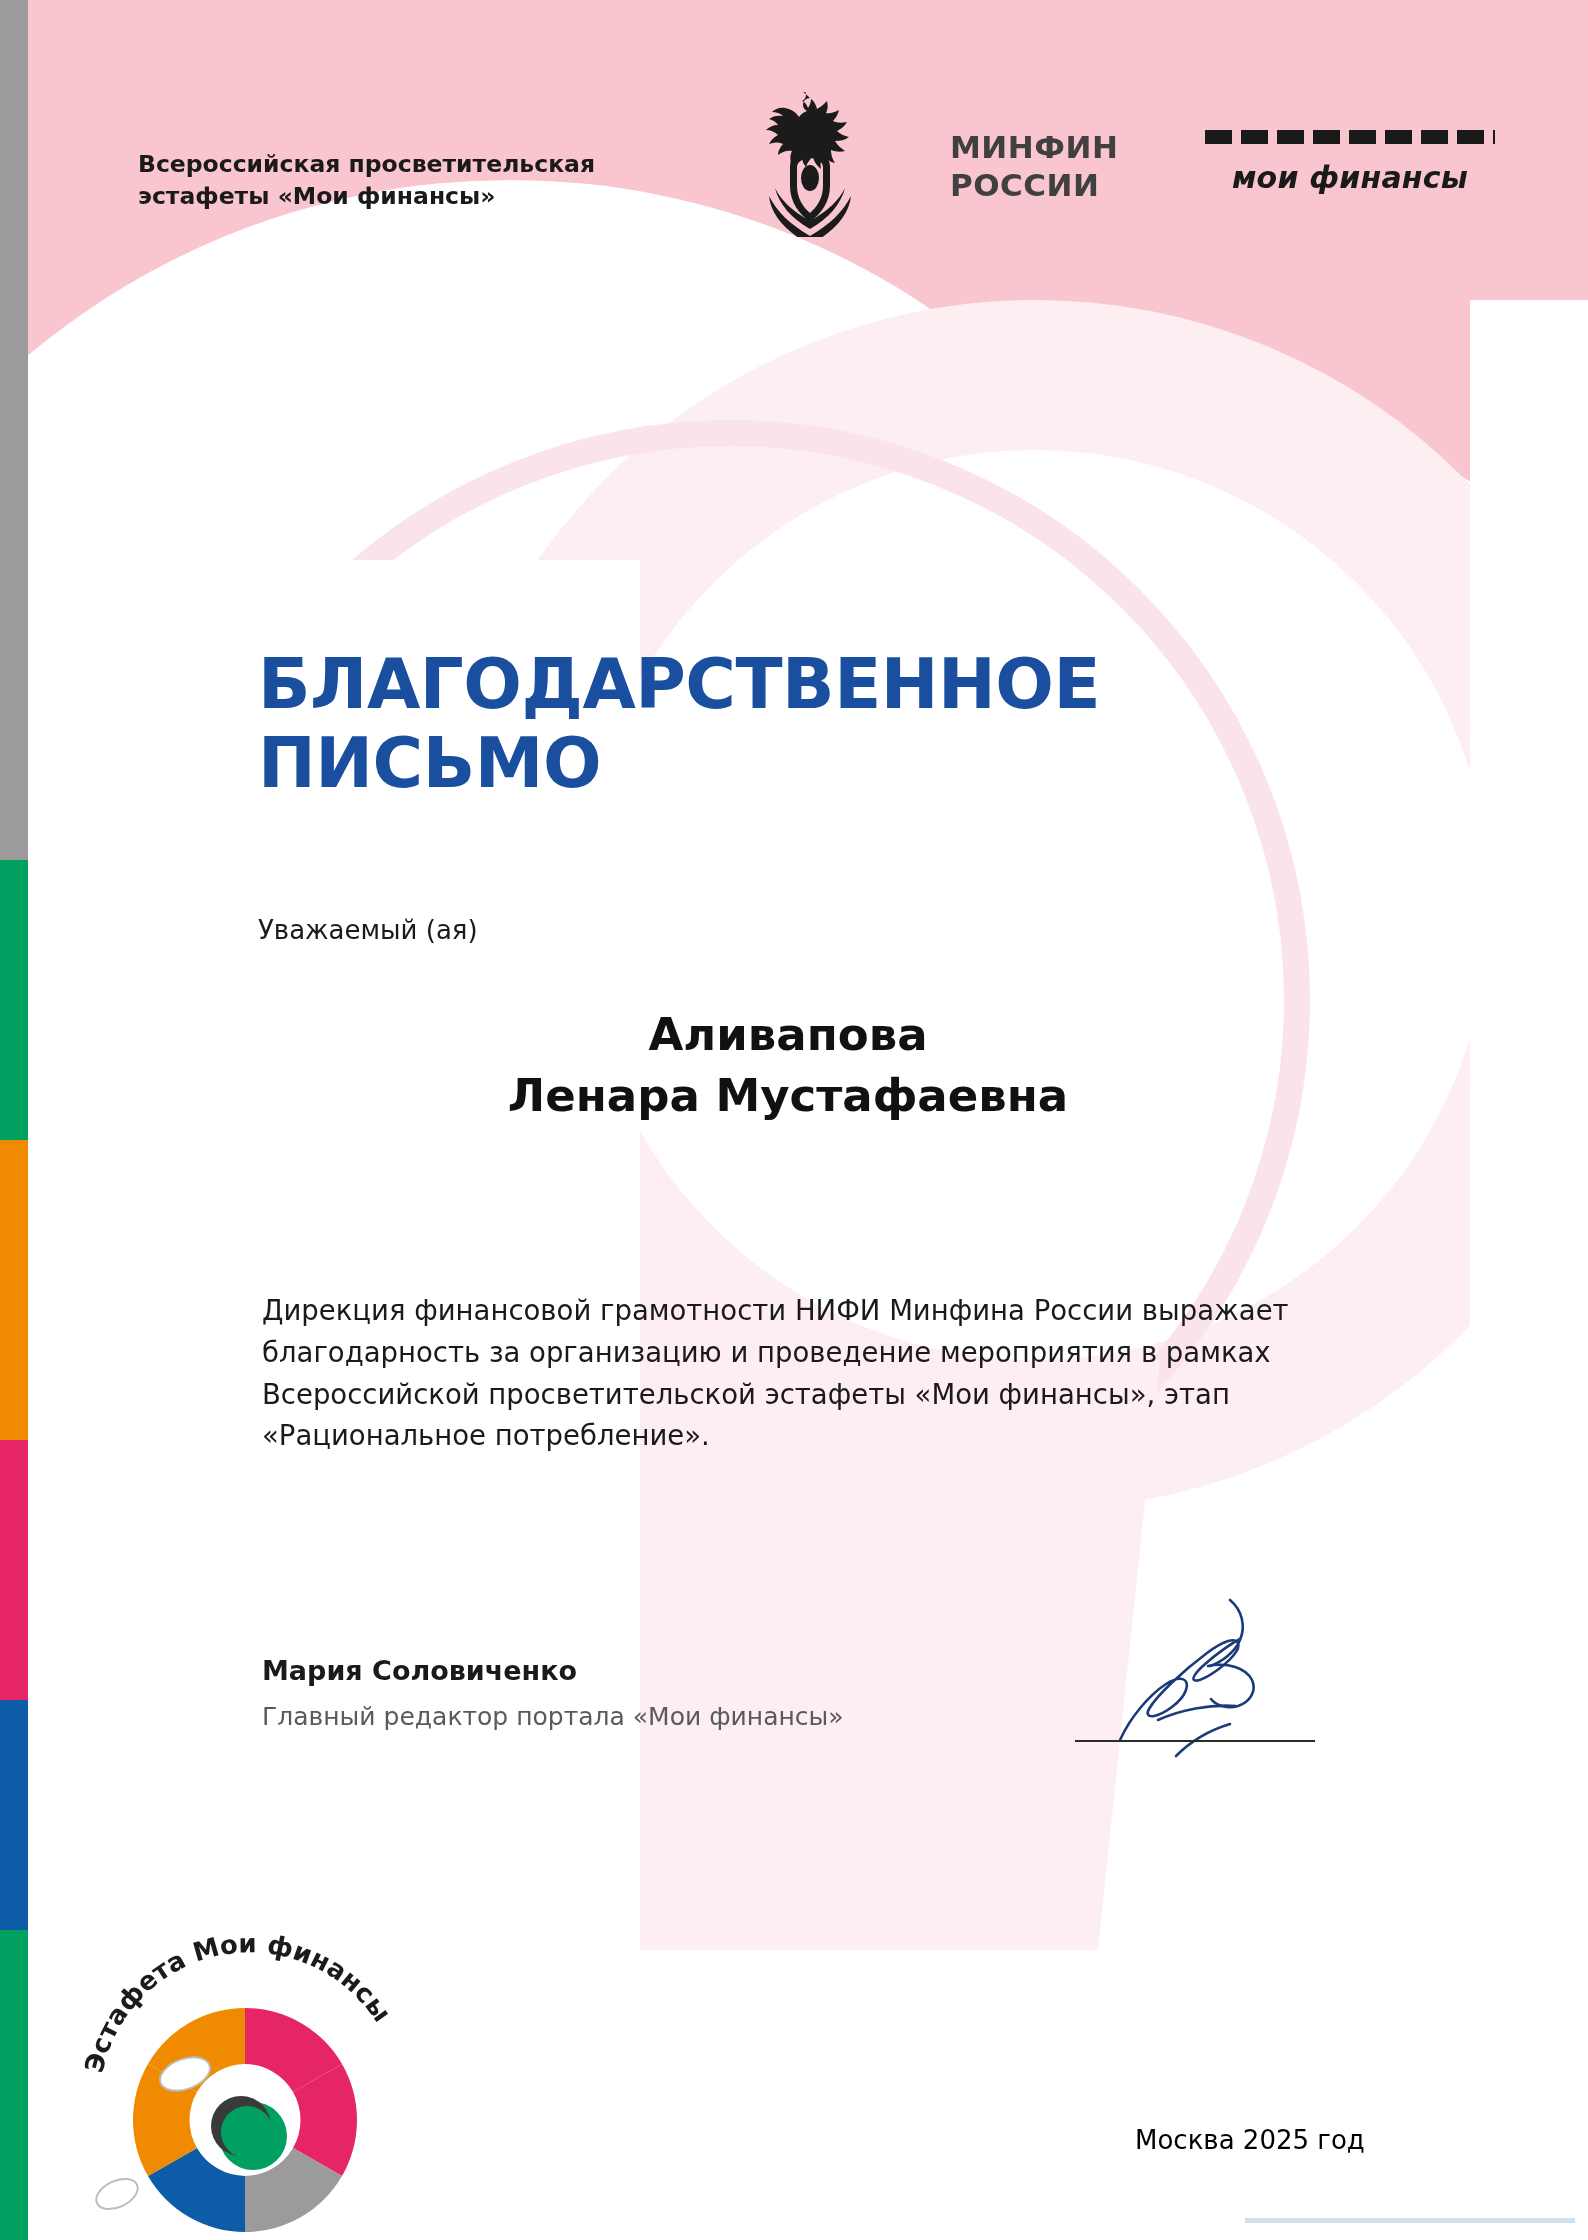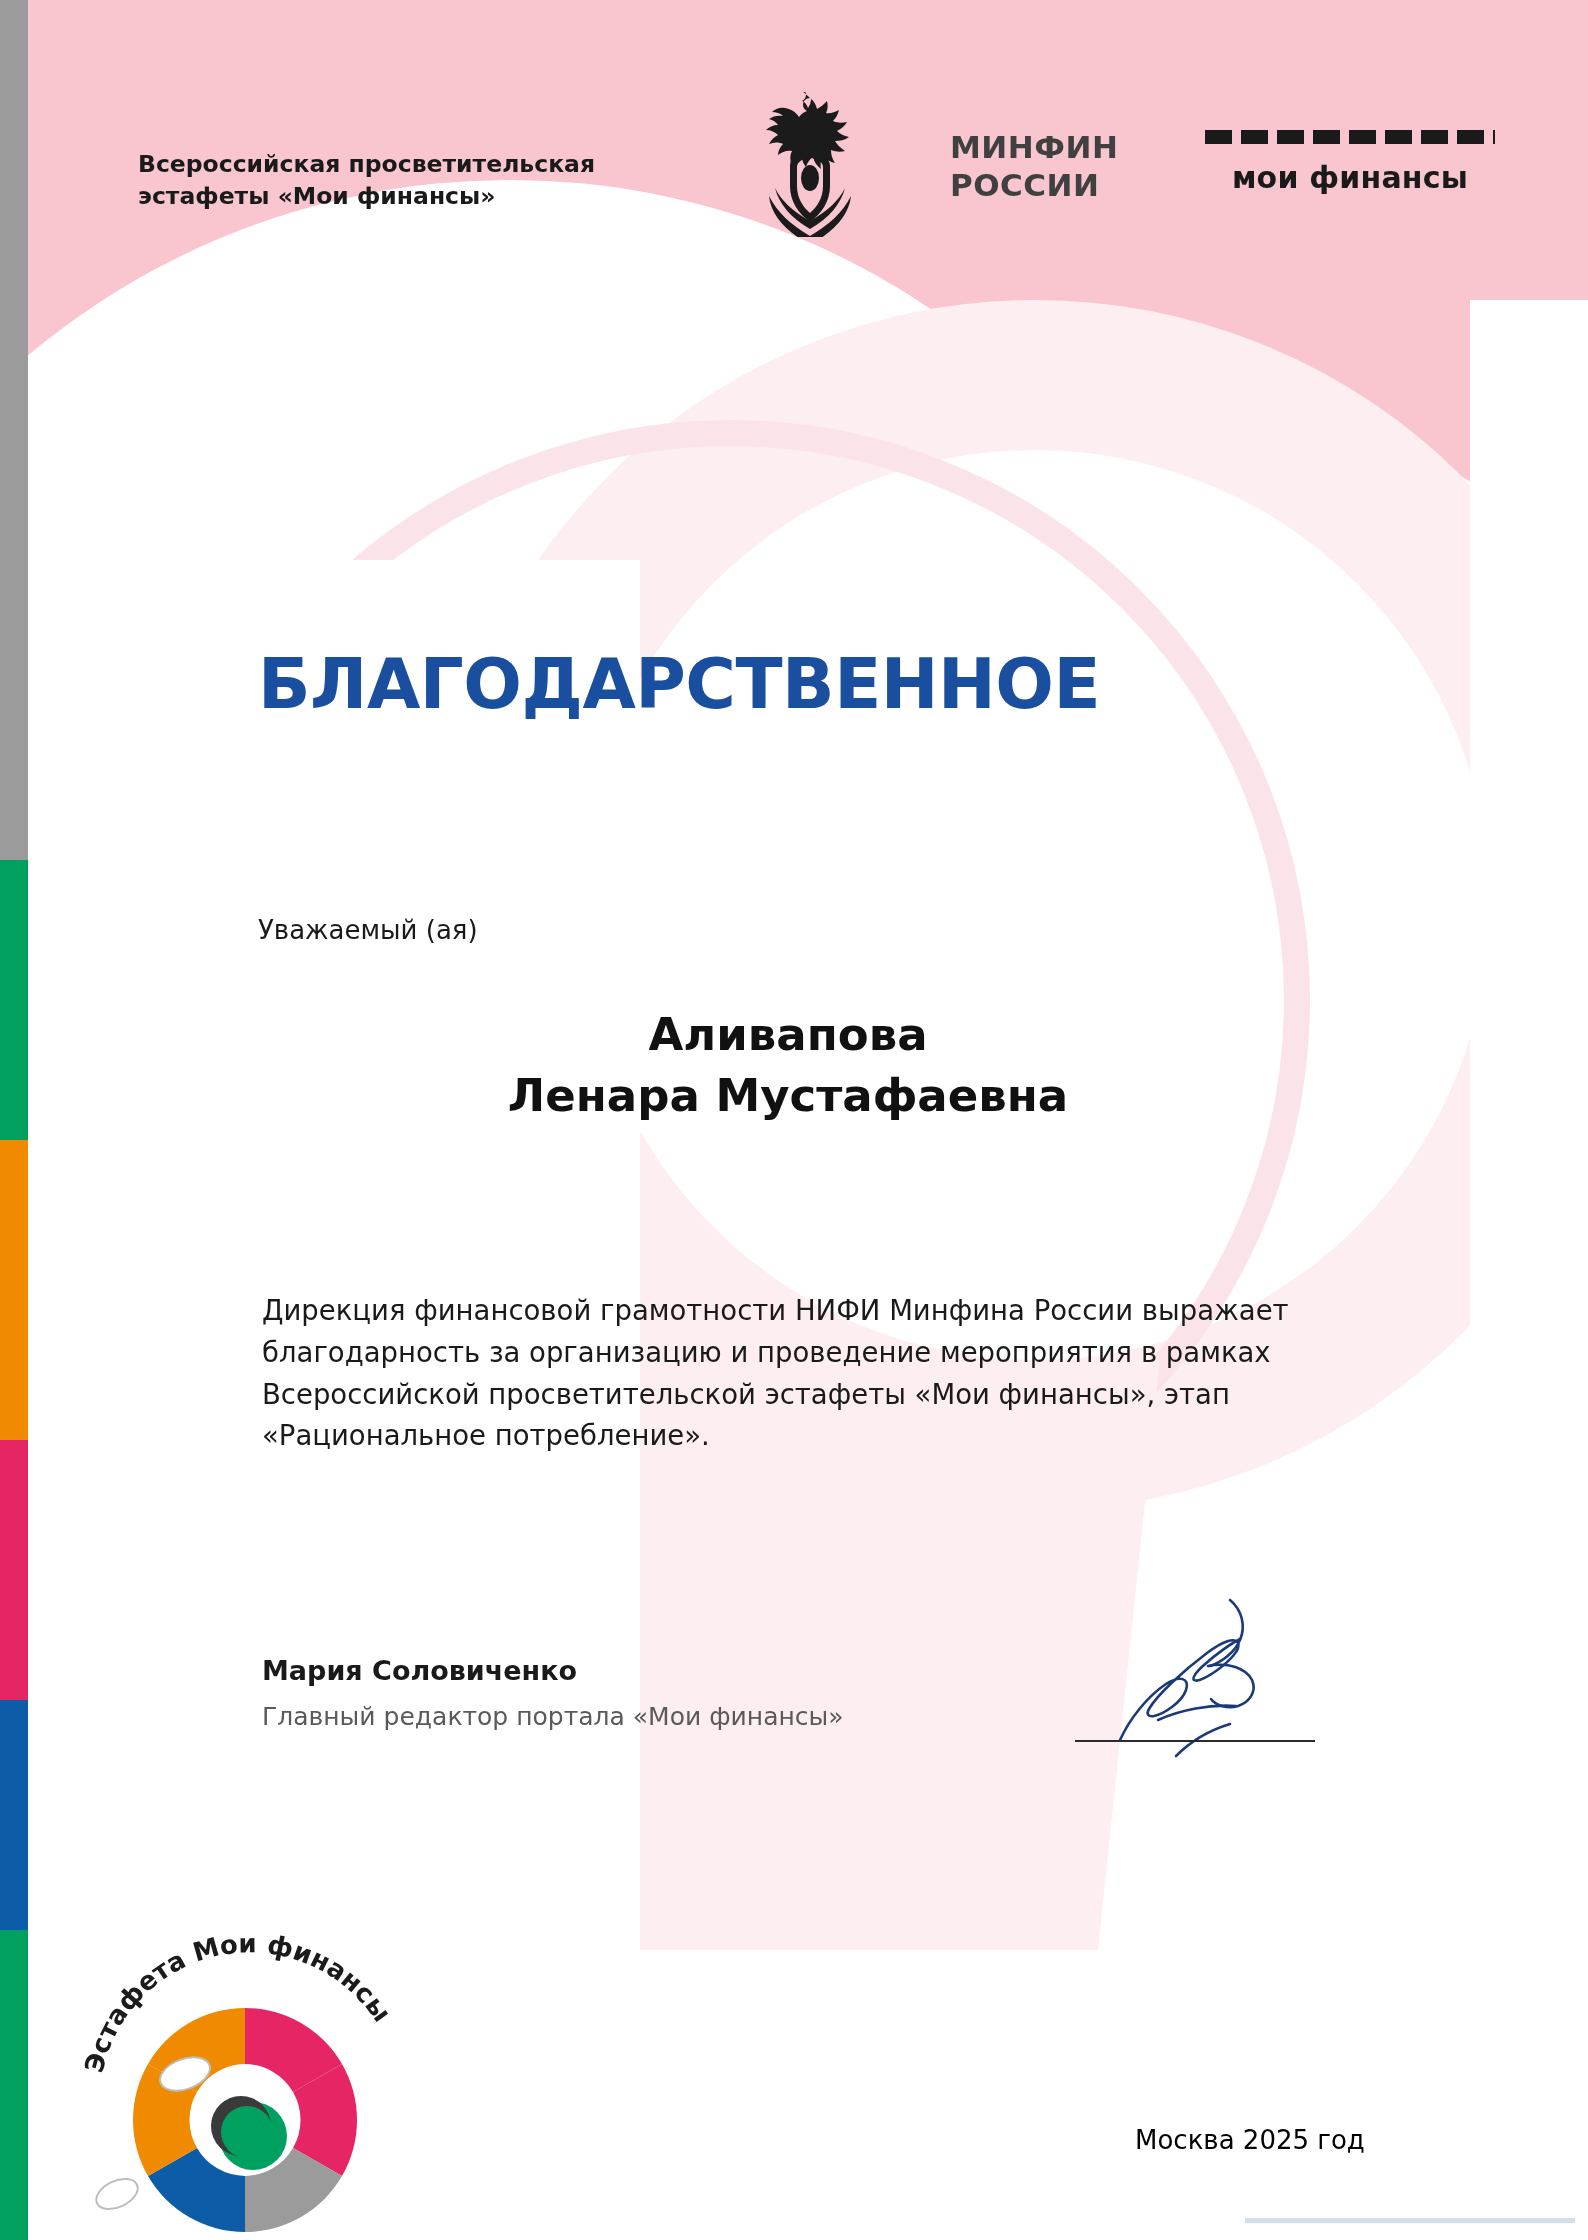--- a/index.html
+++ b/index.html
@@ -168,20 +168,21 @@
     display: block;
     height: 14px;
     margin-bottom: 16px;
     background: repeating-linear-gradient(90deg, #1a1a1a 0px, #1a1a1a 27px, transparent 27px, transparent 36px);
   }
   .hdr-mf .mf-text {
     font-size: 30px;
     font-weight: 600;
     color: #1a1a1a;
     letter-spacing: 0.2px;
+    font-style: italic;
   }
 
   .title {
     position: absolute;
     left: 258px;
     top: 645px;
     width: 1060px;
     font-size: 69px;
     line-height: 1.14;
     font-weight: 700;
@@ -325,20 +326,21 @@
       </div>
 
       <div class="hdr-mf">
         <span class="dashes"></span>
         <span class="mf-text">мои финансы</span>
       </div>
     </div>
 
     <div class="title">
       <div>БЛАГОДАРСТВЕННОЕ</div>
+      <div>ПИСЬМО</div>
     </div>
 
     <div class="salutation">Уважаемый (ая)</div>
 
     <div class="recipient">
       <div>Аливапова</div>
       <div>Ленара Мустафаевна</div>
     </div>
 
     <div class="body-text">Дирекция финансовой грамотности НИФИ Минфина России выражает благодарность за организацию и проведение мероприятия в рамках Всероссийской просветительской эстафеты «Мои финансы», этап «Рациональное потребление».</div>

